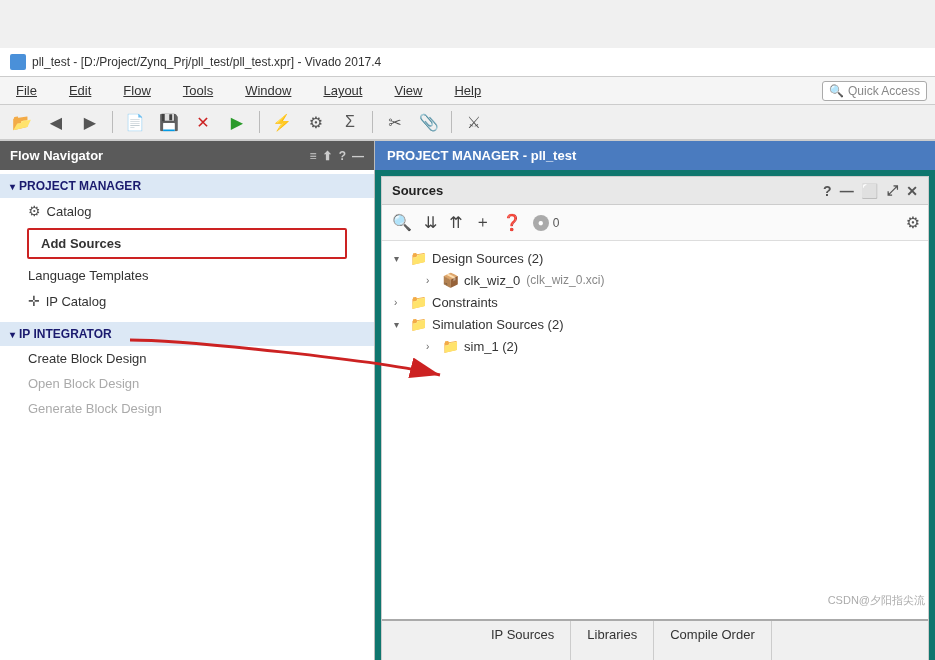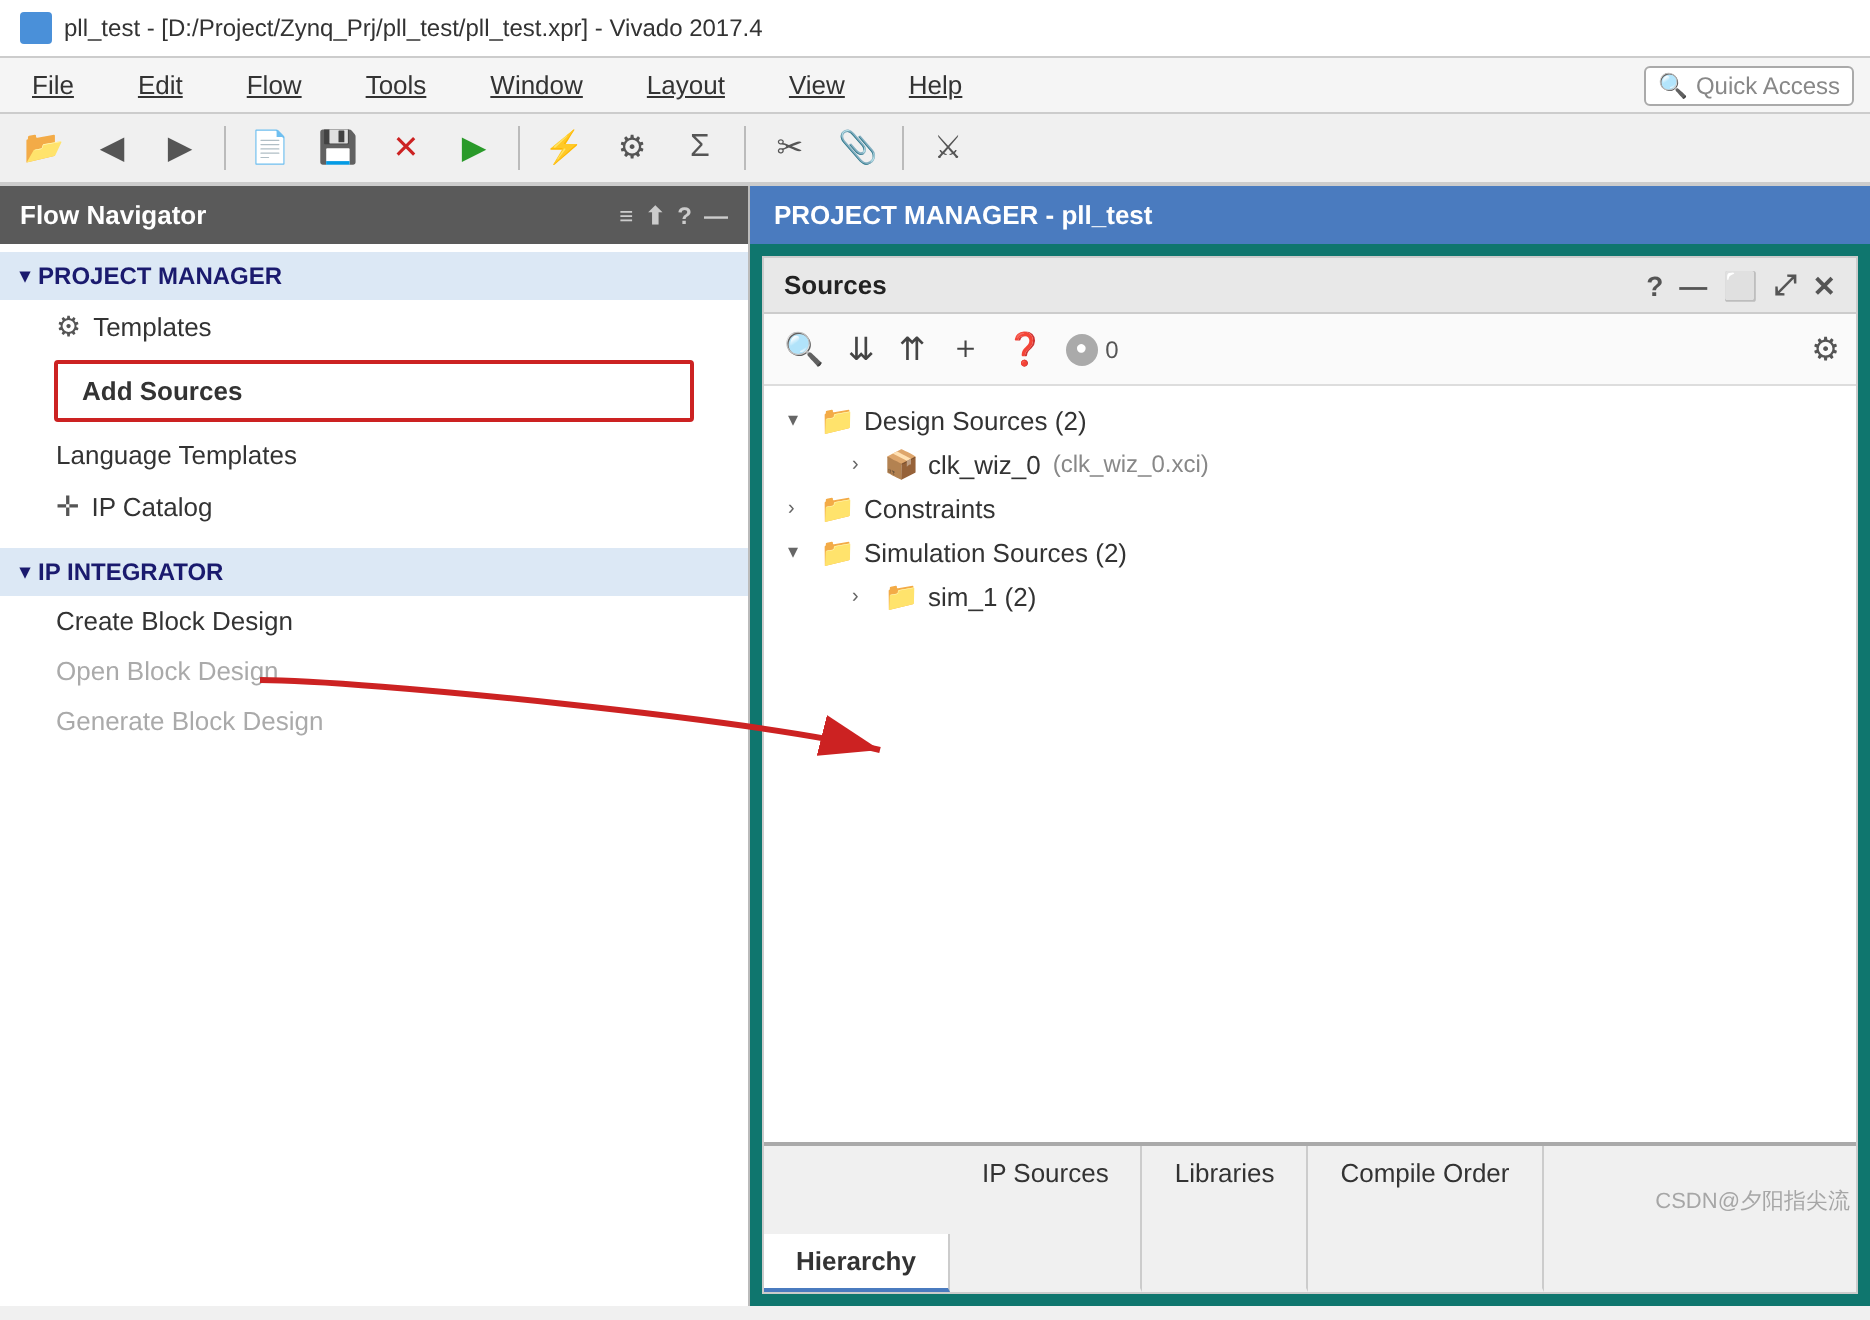--- a/index.html
+++ b/index.html
@@ -8,20 +8,21 @@
     
     .title-bar {
       background: #fff;
       padding: 6px 10px;
       font-size: 12px;
       color: #333;
       border-bottom: 1px solid #ccc;
       display: flex;
       align-items: center;
       gap: 6px;
+      margin-top: 48px;
     }
     .title-bar .app-icon {
       width: 16px; height: 16px;
       background: #4a90d9;
       border-radius: 2px;
       display: inline-block;
     }
 
     
     .menu-bar {
@@ -314,21 +315,21 @@
       </div>
     </div>
 
     <div class="nav-section">
       <div class="nav-section-header">
         <span class="chevron">▾</span>
         <span>PROJECT MANAGER</span>
       </div>
       <div class="nav-item">
         <span class="nav-icon">⚙</span>
-        <span>Templates</span>
+        <span>Catalog</span>
       </div>
       <div class="nav-item add-sources">
         <span>Add Sources</span>
       </div>
       <div class="nav-item">
         <span>Language Templates</span>
       </div>
       <div class="nav-item">
         <span class="nav-icon">✛</span>
         <span>IP Catalog</span>

